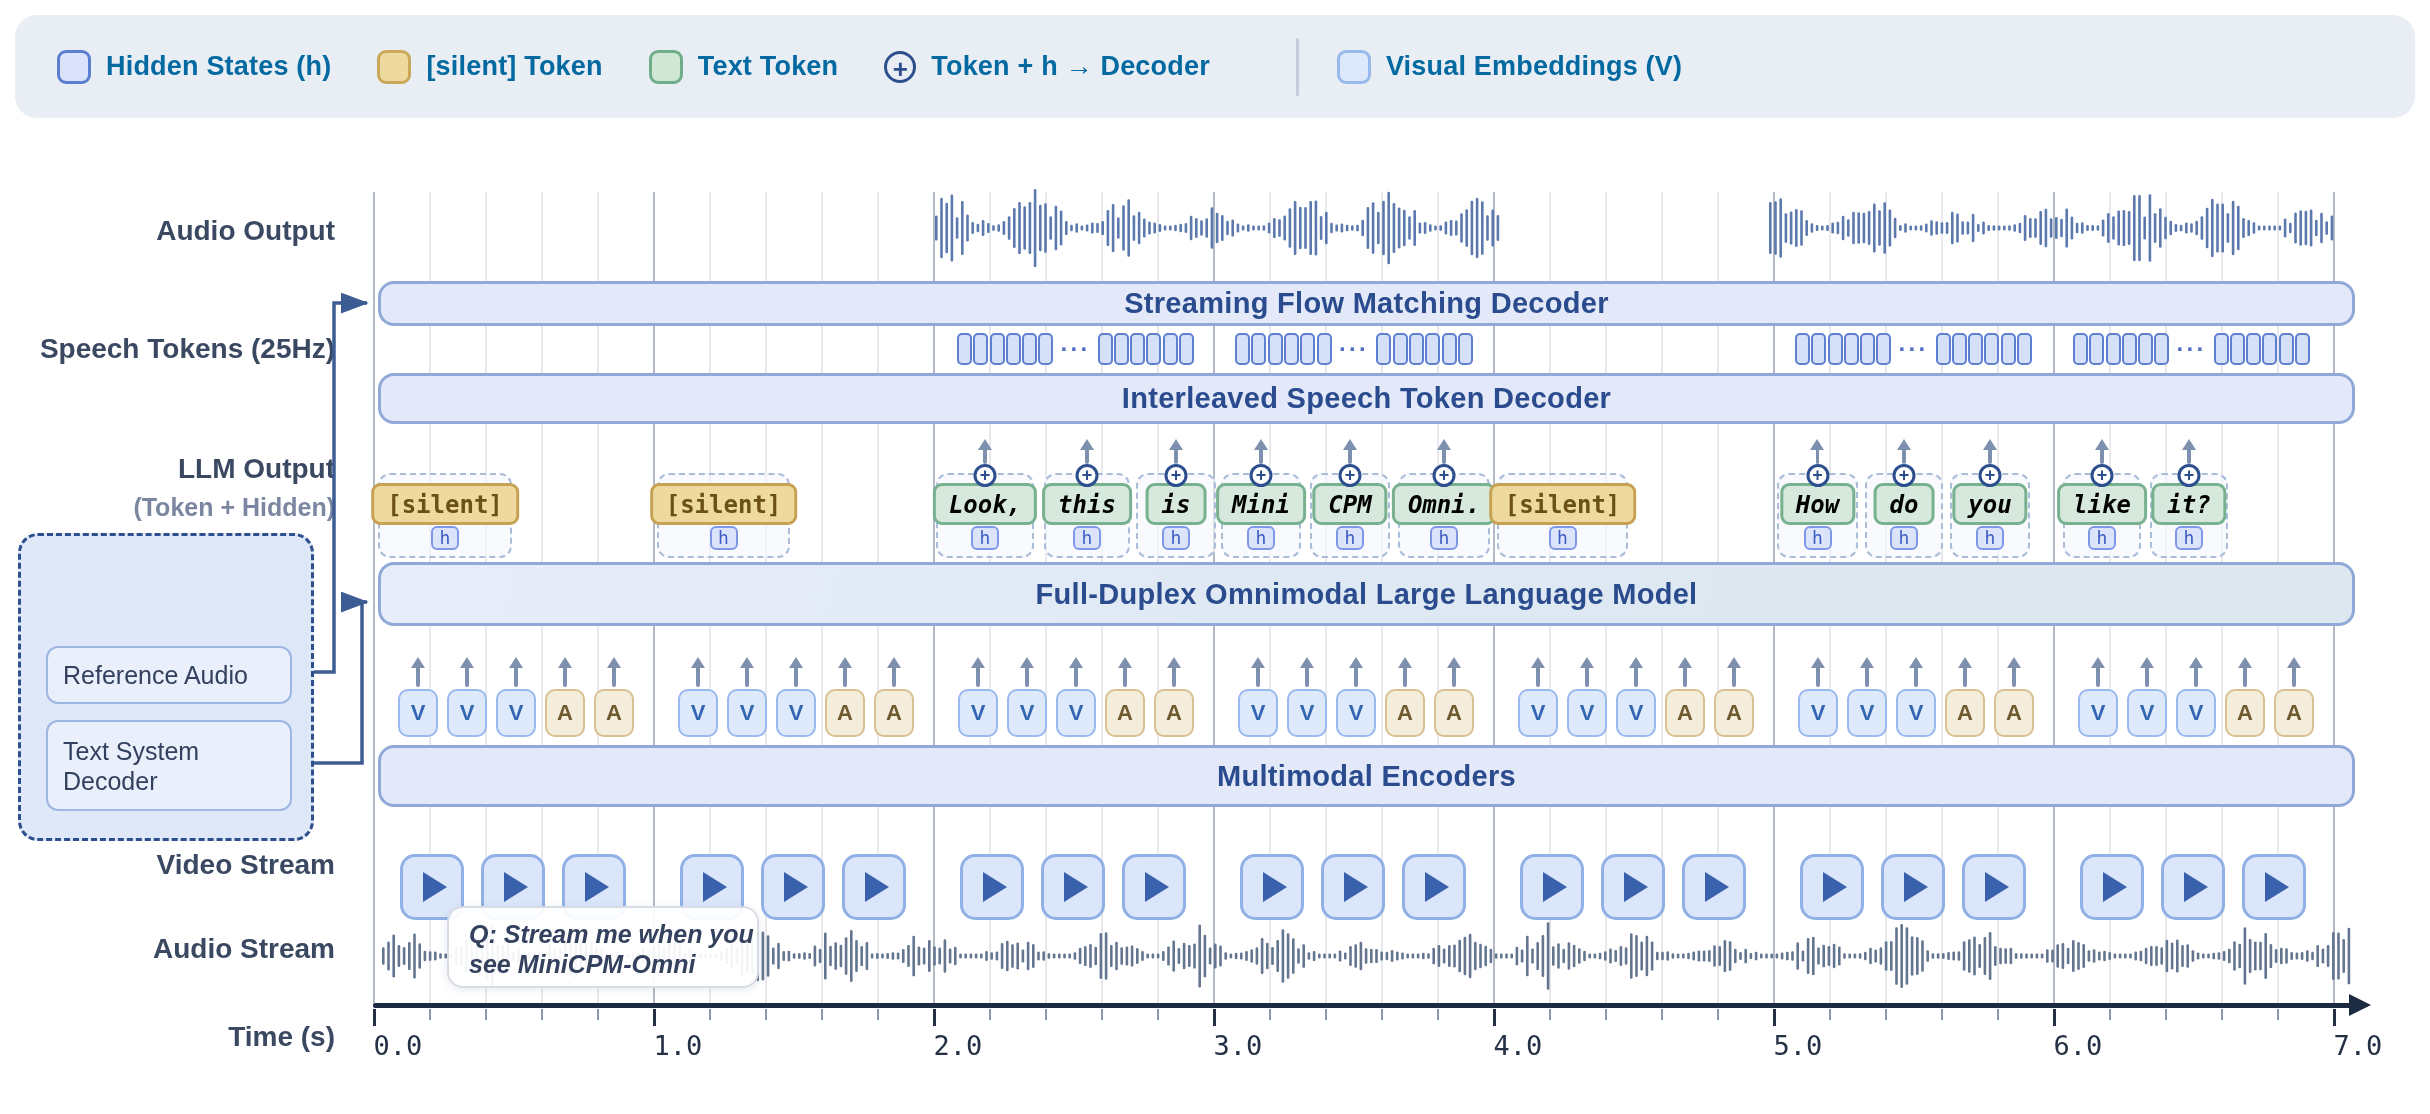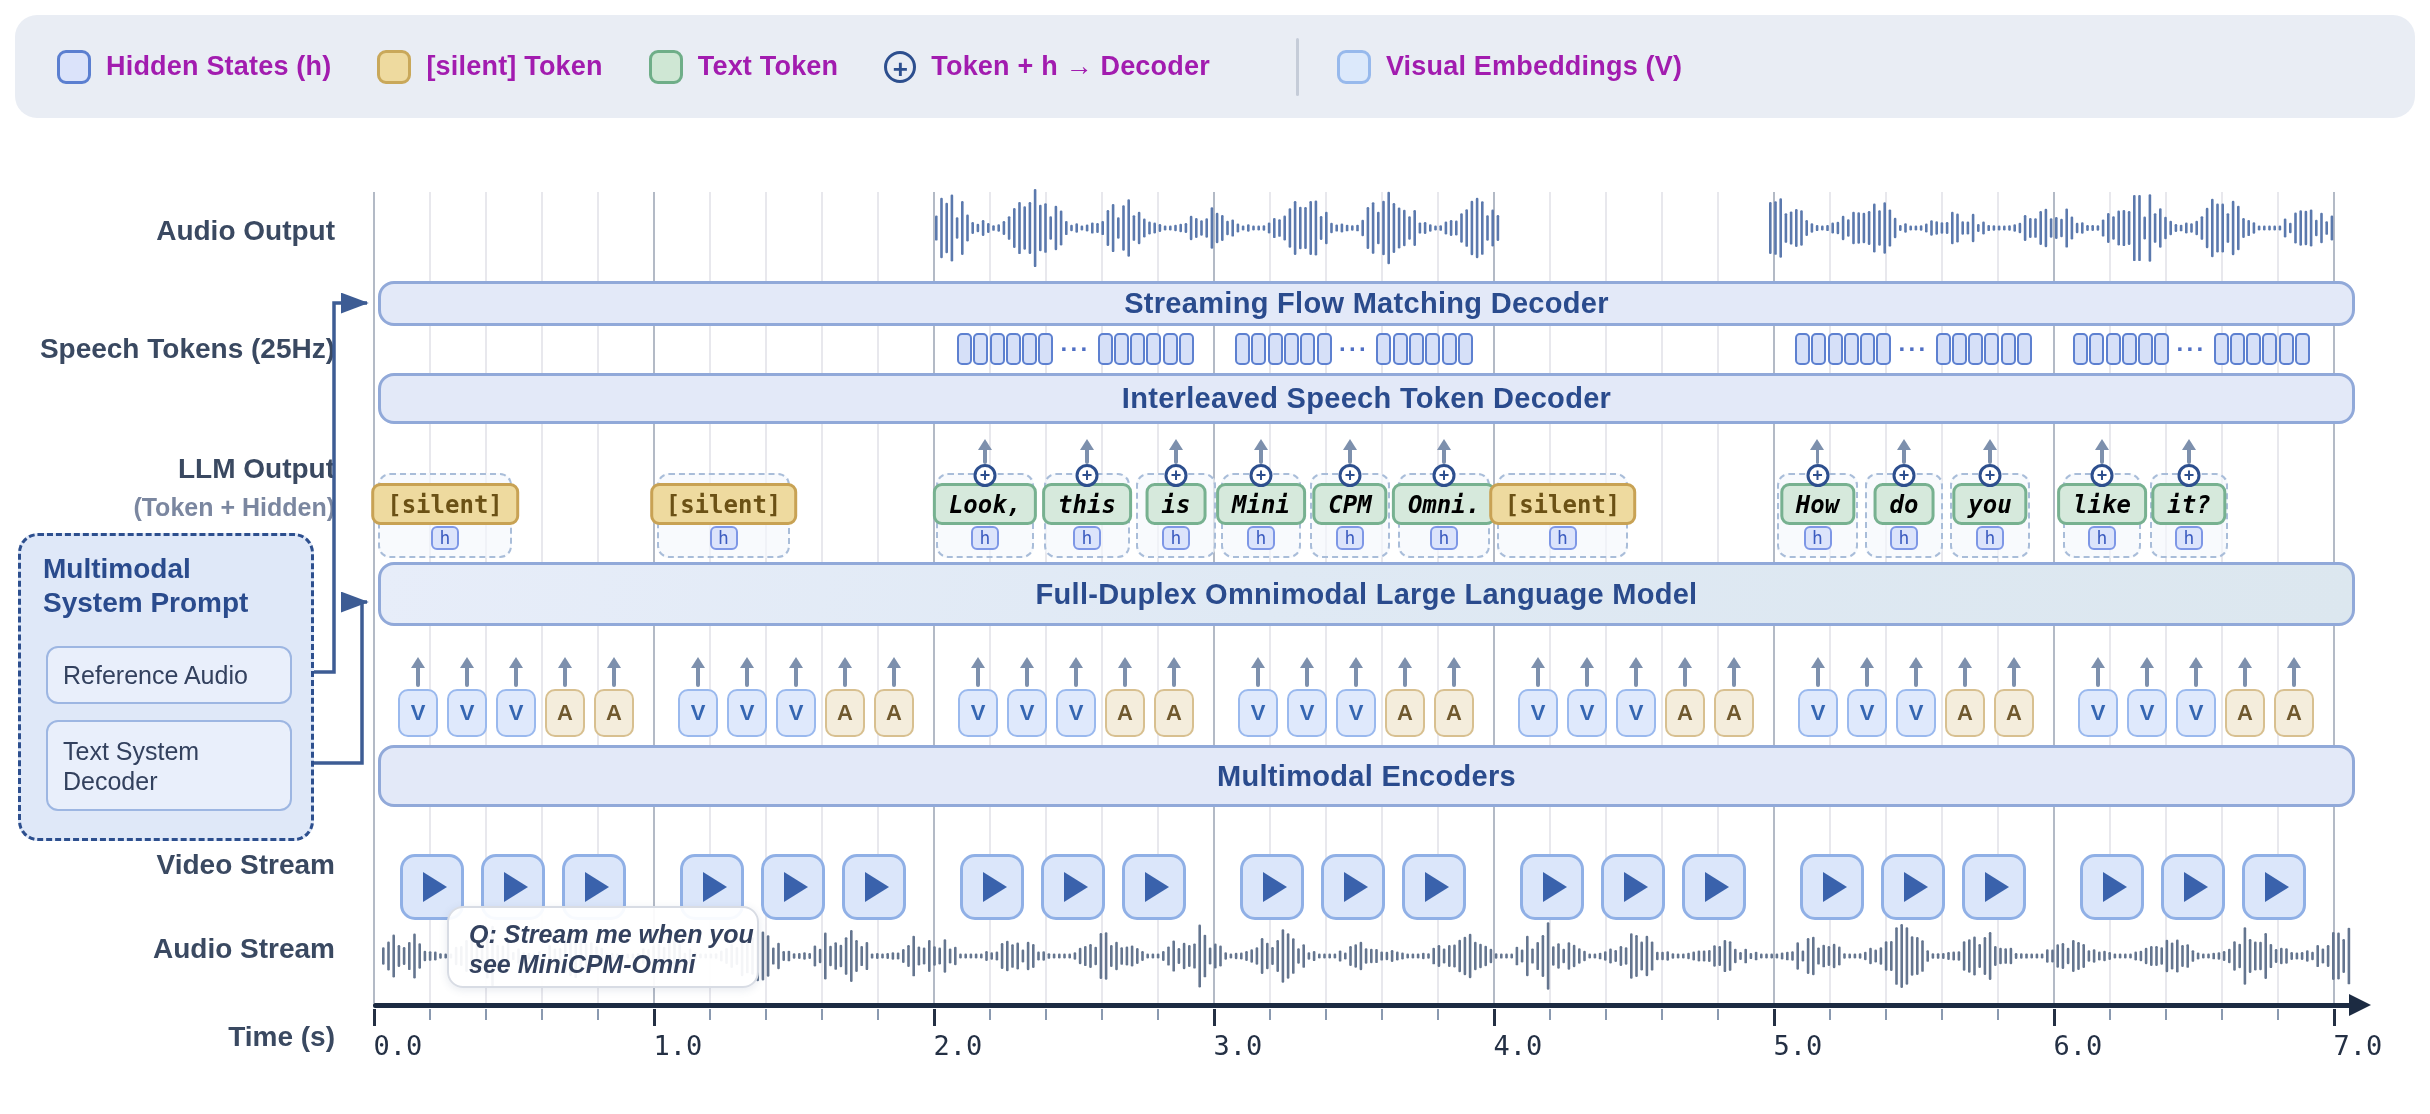--- a/index.html
+++ b/index.html
@@ -12,21 +12,21 @@
   .legend-item{display:flex;align-items:center;margin-right:46px;}
   .legend-swatch{width:34px;height:34px;border-radius:9px;margin-right:15px;box-sizing:border-box;}
   .sw-hidden{background:#dbe3fa;border:3px solid #5b7fd0;}
   .sw-silent{background:#eeda9f;border:3px solid #c9a85a;}
   .sw-text{background:#cfe7d4;border:3px solid #6fae88;}
   .sw-visual{background:#dce9fb;border:3px solid #97b9ec;}
   .sw-audio{background:#f3ecdc;border:3px solid #d9c59a;}
   .legend-plus{width:32px;height:32px;border-radius:50%;border:3.5px solid #2d4f8e;color:#2d4f8e;
                font-weight:bold;font-size:26px;line-height:30px;text-align:center;margin-right:15px;
                box-sizing:border-box;background:transparent;}
-  .legend-label{font-size:27px;font-weight:bold;color:#a21caf;letter-spacing:.2px;}
+  .legend-label{font-size:27px;font-weight:bold;color:#0369a1;letter-spacing:.2px;}
   .legend-divider{width:3px;height:58px;background:#c5ccd8;margin:0 38px 0 40px;border-radius:2px;}
 
   
   .row-labels{position:absolute;left:0;top:0;width:335px;height:1114px;}
   .row-label{position:absolute;right:0;width:335px;text-align:right;font-size:28px;font-weight:bold;color:#3a4961;}
   .row-sublabel{position:absolute;right:0;width:335px;text-align:right;font-size:25px;color:#7b87a0;font-weight:bold;}
 
   
   .plot{position:absolute;left:0;top:0;width:2430px;height:1114px;}
   .gridline{position:absolute;top:192px;height:811px;width:2px;background:#e8e8ed;}
@@ -1120,21 +1120,20 @@
         <div class="tick-label" style="left: 2358px; top: 1030px;">7.0</div>
       </div>
 
     <div class="bubble">
       <div class="bubble-line">Q: Stream me when you</div>
       <div class="bubble-line">see MiniCPM-Omni</div>
     </div>
   </div>
 
   <div class="sys-prompt">
-    <div class="sys-title">Multimodal System Prompt</div>
     <div class="sys-item" style="top:110px;height:58px;">Reference Audio</div>
     <div class="sys-item" style="top:184px;height:91px;">Text System Decoder</div>
   </div>
 
   <svg class="connectors" width="2430" height="1114">
     <defs>
       <marker id="arr" markerWidth="9" markerHeight="8" refX="7.5" refY="3" orient="auto" markerUnits="strokeWidth">
         <path d="M0,0 L8,3 L0,6 Z" fill="#3d5c94"></path>
       </marker>
     </defs>

